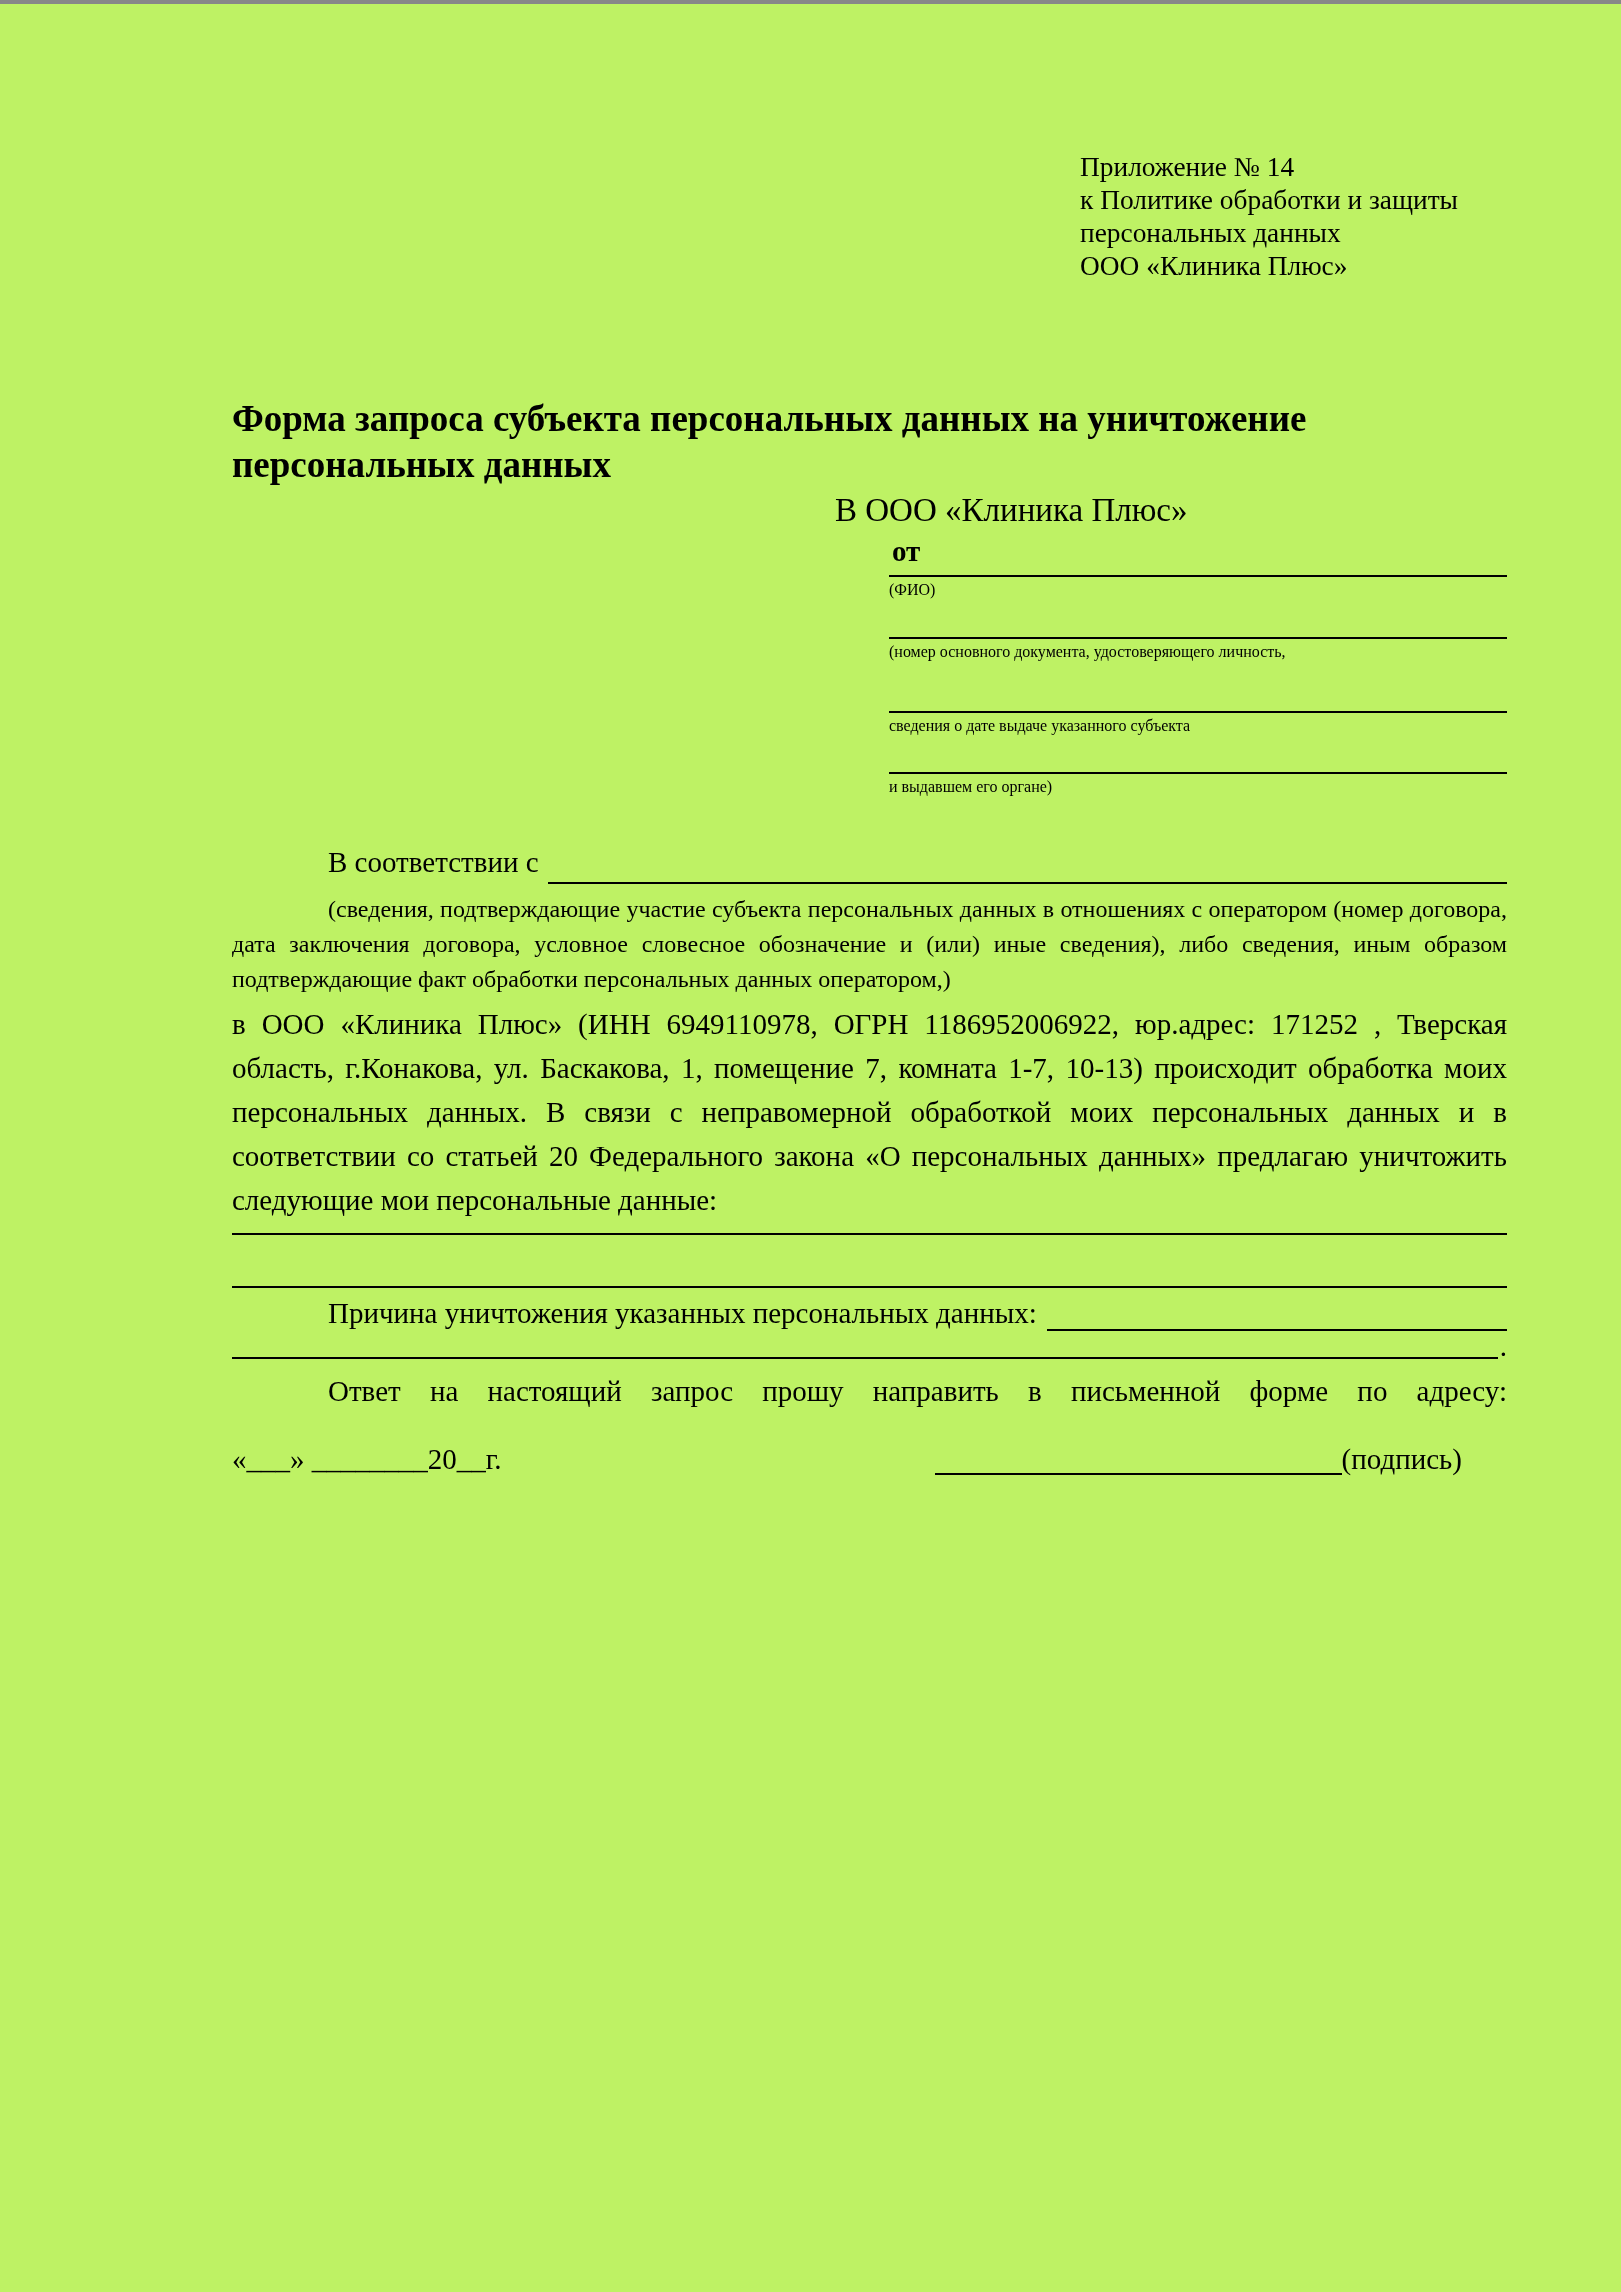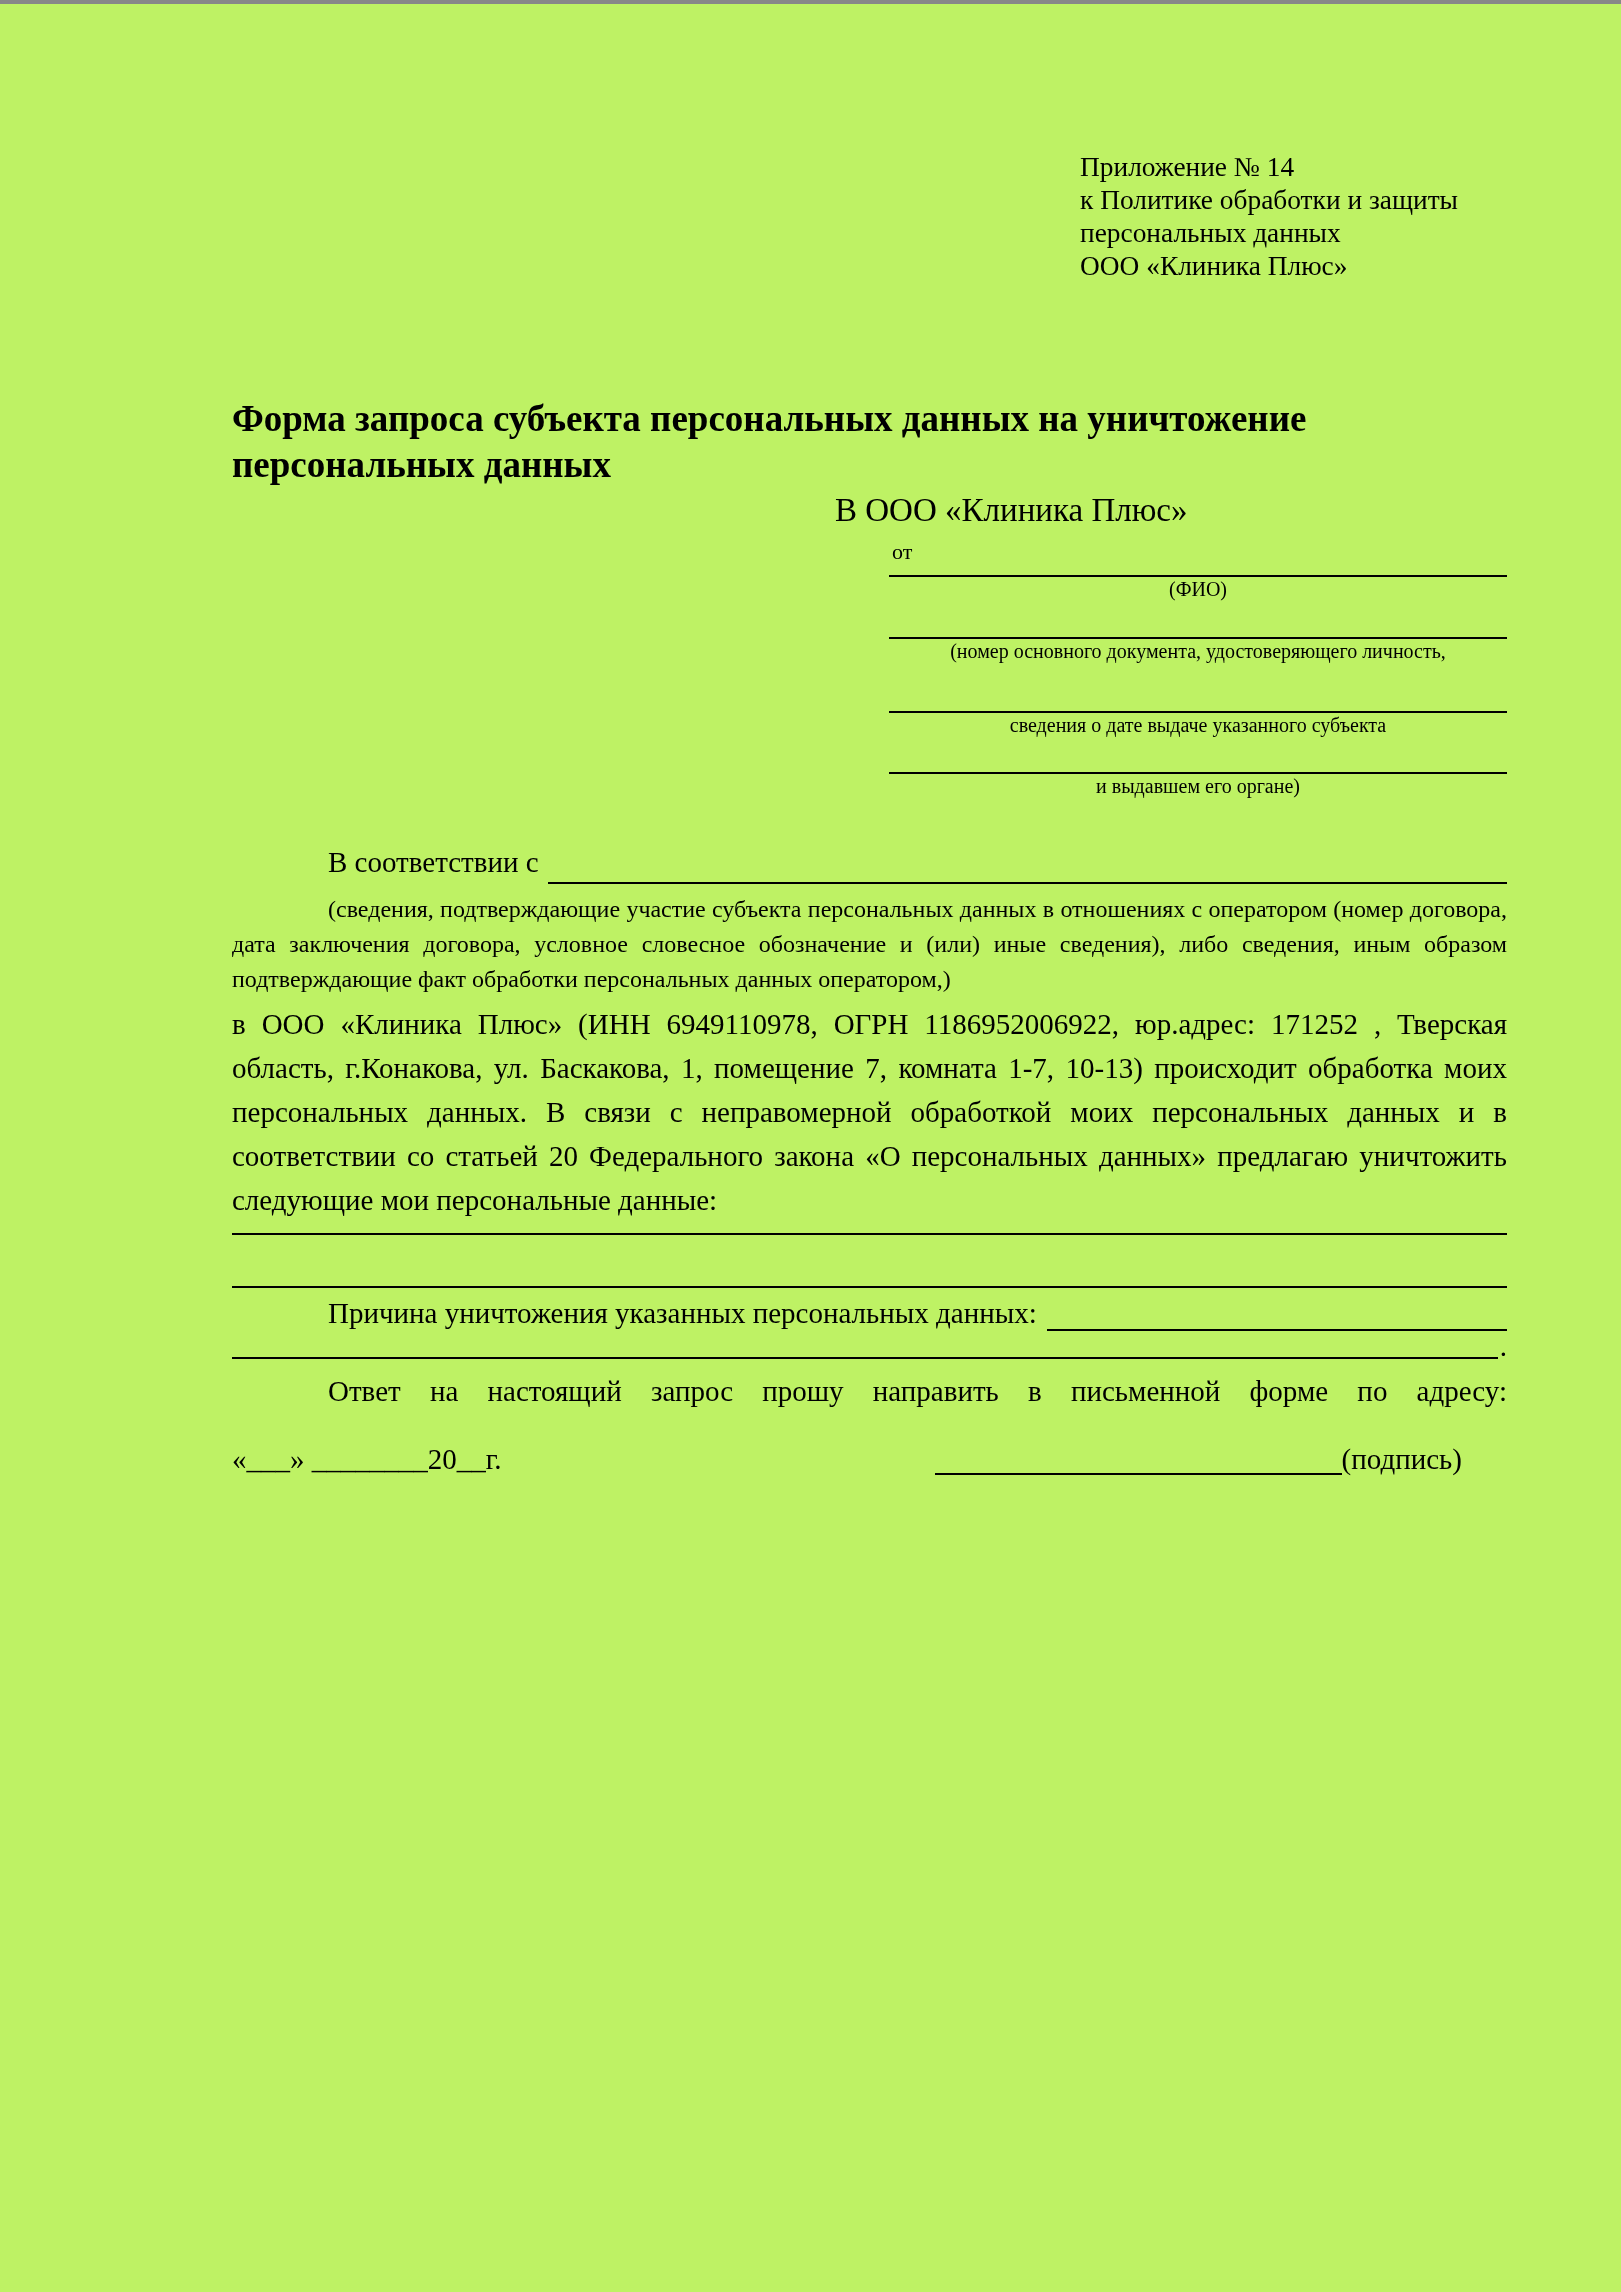--- a/index.html
+++ b/index.html
@@ -11,28 +11,28 @@
     font-family:"Liberation Serif","DejaVu Serif",serif;
     font-size:29px;line-height:44px;
     box-sizing:border-box;
     padding:0 114px 0 232px;
     overflow:hidden;
   }
   .spacer-top{height:147px;}
   .appendix{font-size:27.4px;line-height:33px;margin-left:848px;}
   .doc-title{margin-top:113px;font-size:37px;line-height:46px;font-weight:bold;text-align:left;}
   .addressee{font-size:33px;line-height:44px;margin-left:603px;}
-  .from-label{font-size:22px;line-height:39px;margin-left:660px;}
+  .from-label{font-size:29px;line-height:39px;margin-left:660px;font-weight:bold;}
   .fields{margin-left:657px;}
   .f-line{border-bottom:2px solid #000;}
   .f-line.h1{height:3.9px;}
   .f-line.h2{height:35px;}
   .f-line.h3{height:46px;}
   .f-line.h4{height:34px;}
-  .f-cap{font-size:20px;line-height:25.5px;text-align:center;}
+  .f-cap{font-size:16px;line-height:25.5px;}
   .accordance{display:flex;margin-top:40px;line-height:44px;}
   .accordance .lead{margin-left:96px;white-space:nowrap;}
   .accordance .fill{flex:1;border-bottom:2.9px solid #000;margin-left:9.8px;}
   .note{margin-top:7.8px;font-size:24px;line-height:35px;text-align:justify;text-indent:96px;}
   .para-main{margin-top:4.9px;text-align:justify;}
   .rule{border-bottom:2.9px solid #000;}
   .rule.first{height:11.8px;}
   .rule.second{height:51px;}
   .reason-row{display:flex;line-height:44px;margin-top:2.9px;}
   .reason-row .lbl{margin-left:96px;white-space:nowrap;}

